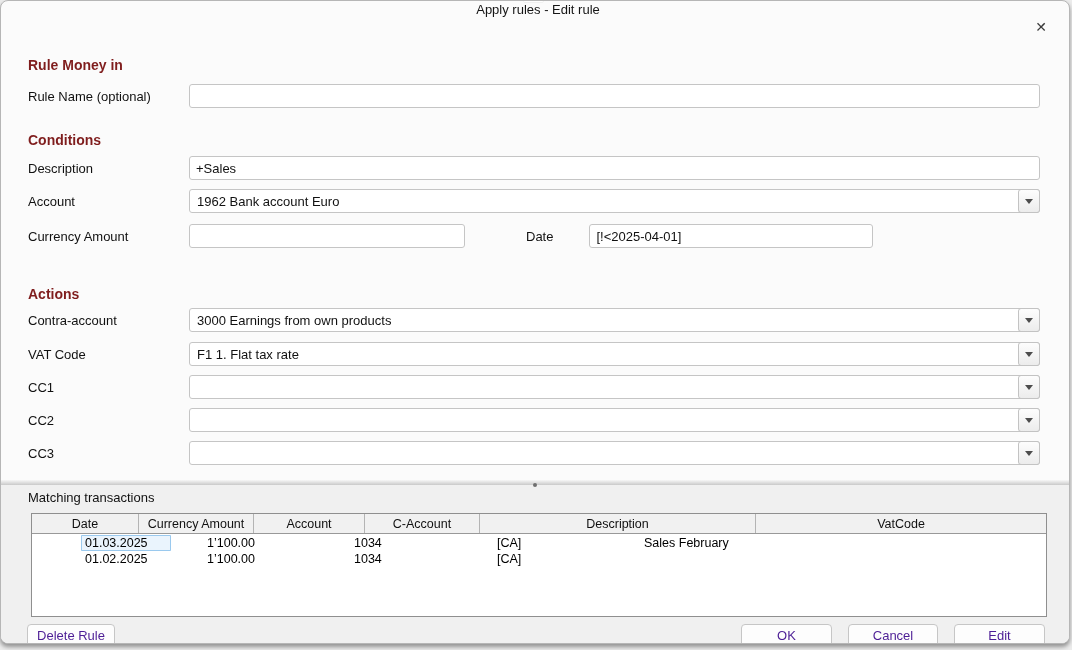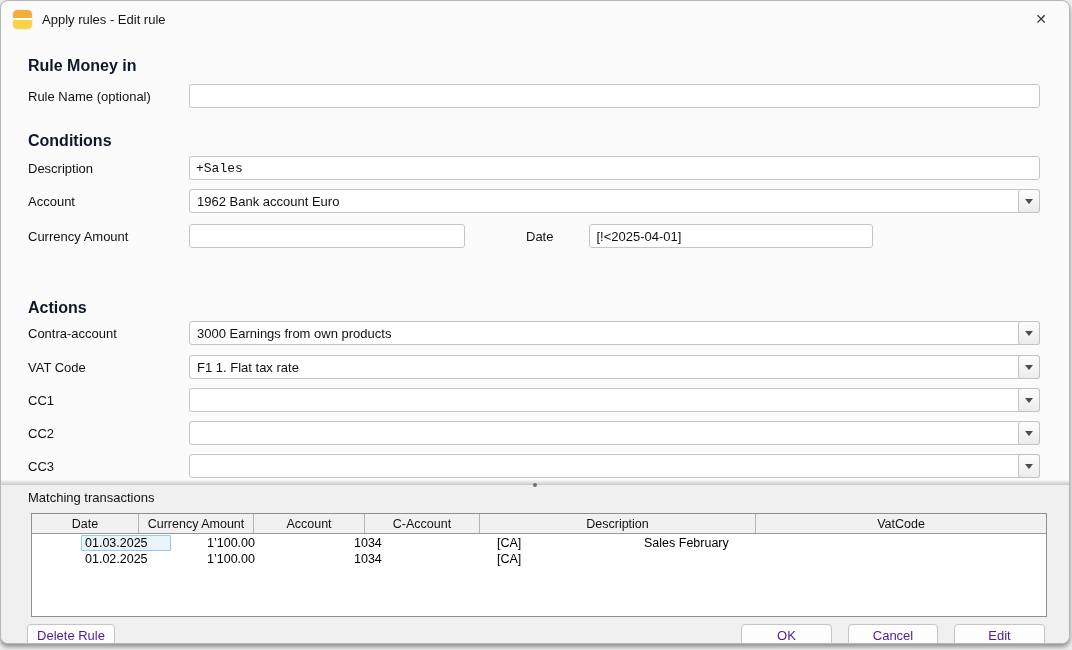--- a/index.html
+++ b/index.html
@@ -4,44 +4,44 @@
 <style>
   * { margin:0; padding:0; box-sizing:border-box; cursor:default; }
   html,body { width:1072px; height:650px; overflow:hidden;
     font-family:"Liberation Sans","DejaVu Sans",sans-serif; background:#ececec; }
 
   .window { position:absolute; left:0; top:0; width:1070px; height:644px;
     background:#fbfbfb; border:1px solid #b6b6b6; border-radius:8px;
     box-shadow:0 3px 4px rgba(0,0,0,.38); overflow:hidden; }
 
   
-  .titlebar { height:36px; display:flex; align-items:center; padding:0 14px 0 12px; }
+  .titlebar { height:36px; display:flex; align-items:center; padding:0 14px 0 20px;flex-direction:column; }
   .app-icon { width:19px; height:19px; margin-right:10px; border-radius:4px;
     background:#fff; display:flex; flex-direction:column; gap:2px; overflow:hidden;
     box-shadow:0 0 0 0.5px rgba(0,0,0,.08); }
   .app-icon .top    { flex:1;   background:var(--app-icon-top,#f2ae39); border-radius:4px 4px 1px 1px; }
   .app-icon .bottom { flex:1.1; background:var(--app-icon-bottom,#fbd245); border-radius:1px 1px 4px 4px; }
   .title { font-size:13px; color:#151515; }
   .close-btn { margin-left:auto; font-size:14px; color:#3a3a3a; padding:2px 8px; }
 
   
   .form { padding:0 29px 0 27px; height:423px; }
-  .section-header { font-size:16px; line-height:17px; font-weight:bold; color:#0f172a; }
+  .section-header { font-size:14px; line-height:17px; font-weight:bold; color:#7f1d1d; }
   .sh-rule       { margin-top:20px; }
   .sh-conditions { margin-top:24px; }
-  .sh-actions    { margin-top:51px; }
+  .sh-actions    { margin-top:38px; }
   .row { display:flex; align-items:center; margin-top:9px;gap:31px; }
   .row.mt7  { margin-top:7px; }
   .row.mt10 { margin-top:10px; }
   .row.mt11 { margin-top:11px; }
   .row.mt5  { margin-top:5px; }
   .row > label { width:130px; flex:none; font-size:13px; color:#111; }
   .text-input { height:24px; border:1px solid #c5c5c5; border-radius:3px; background:#fff;
     padding:0 6px; font-size:13px; color:#111; font-family:inherit; outline:none; cursor:text; }
-  .grow { flex:1;font-family:Liberation Mono, monospace; }
+  .grow { flex:1; }
   .w276 { width:276px; flex:none; }
   .w284 { width:284px; flex:none; }
   .date-label { margin-left:30px; margin-right:5px; font-size:13px; color:#111; }
 
   .combo { flex:1; height:24px; border:1px solid #c5c5c5; border-radius:3px;
     background:#fff; display:flex; align-items:center; position:relative; }
   .combo-value { padding-left:7px; font-size:13px; color:#111; flex:1;
     white-space:nowrap; overflow:hidden; }
   .combo-btn { position:absolute; right:-1px; top:-1px; bottom:-1px; width:22px;
     border:1px solid #c3c3c3; border-radius:3px;

